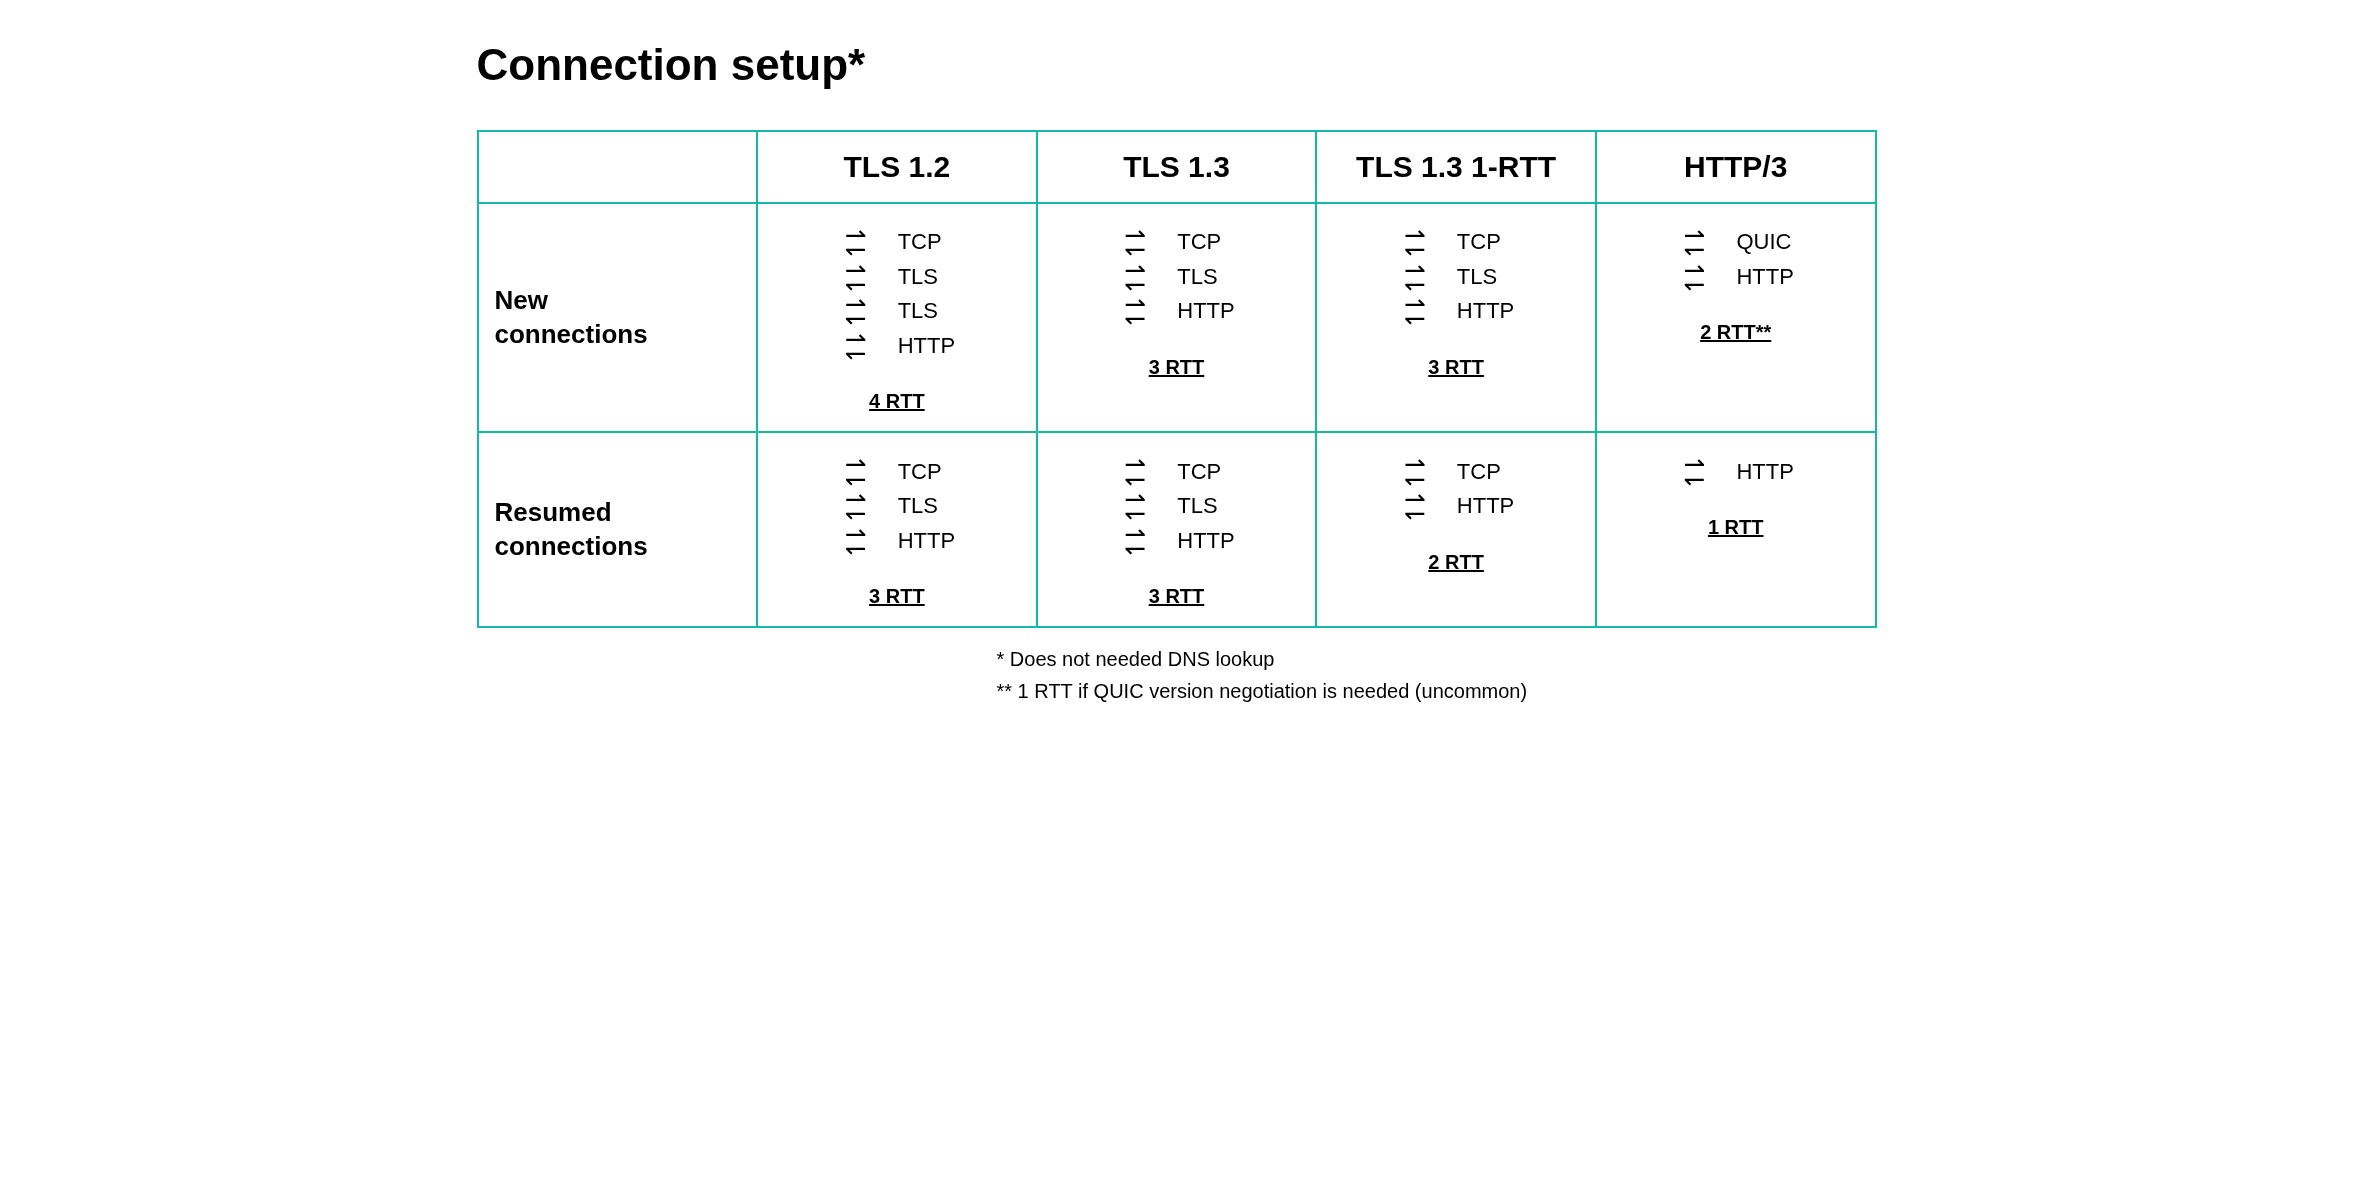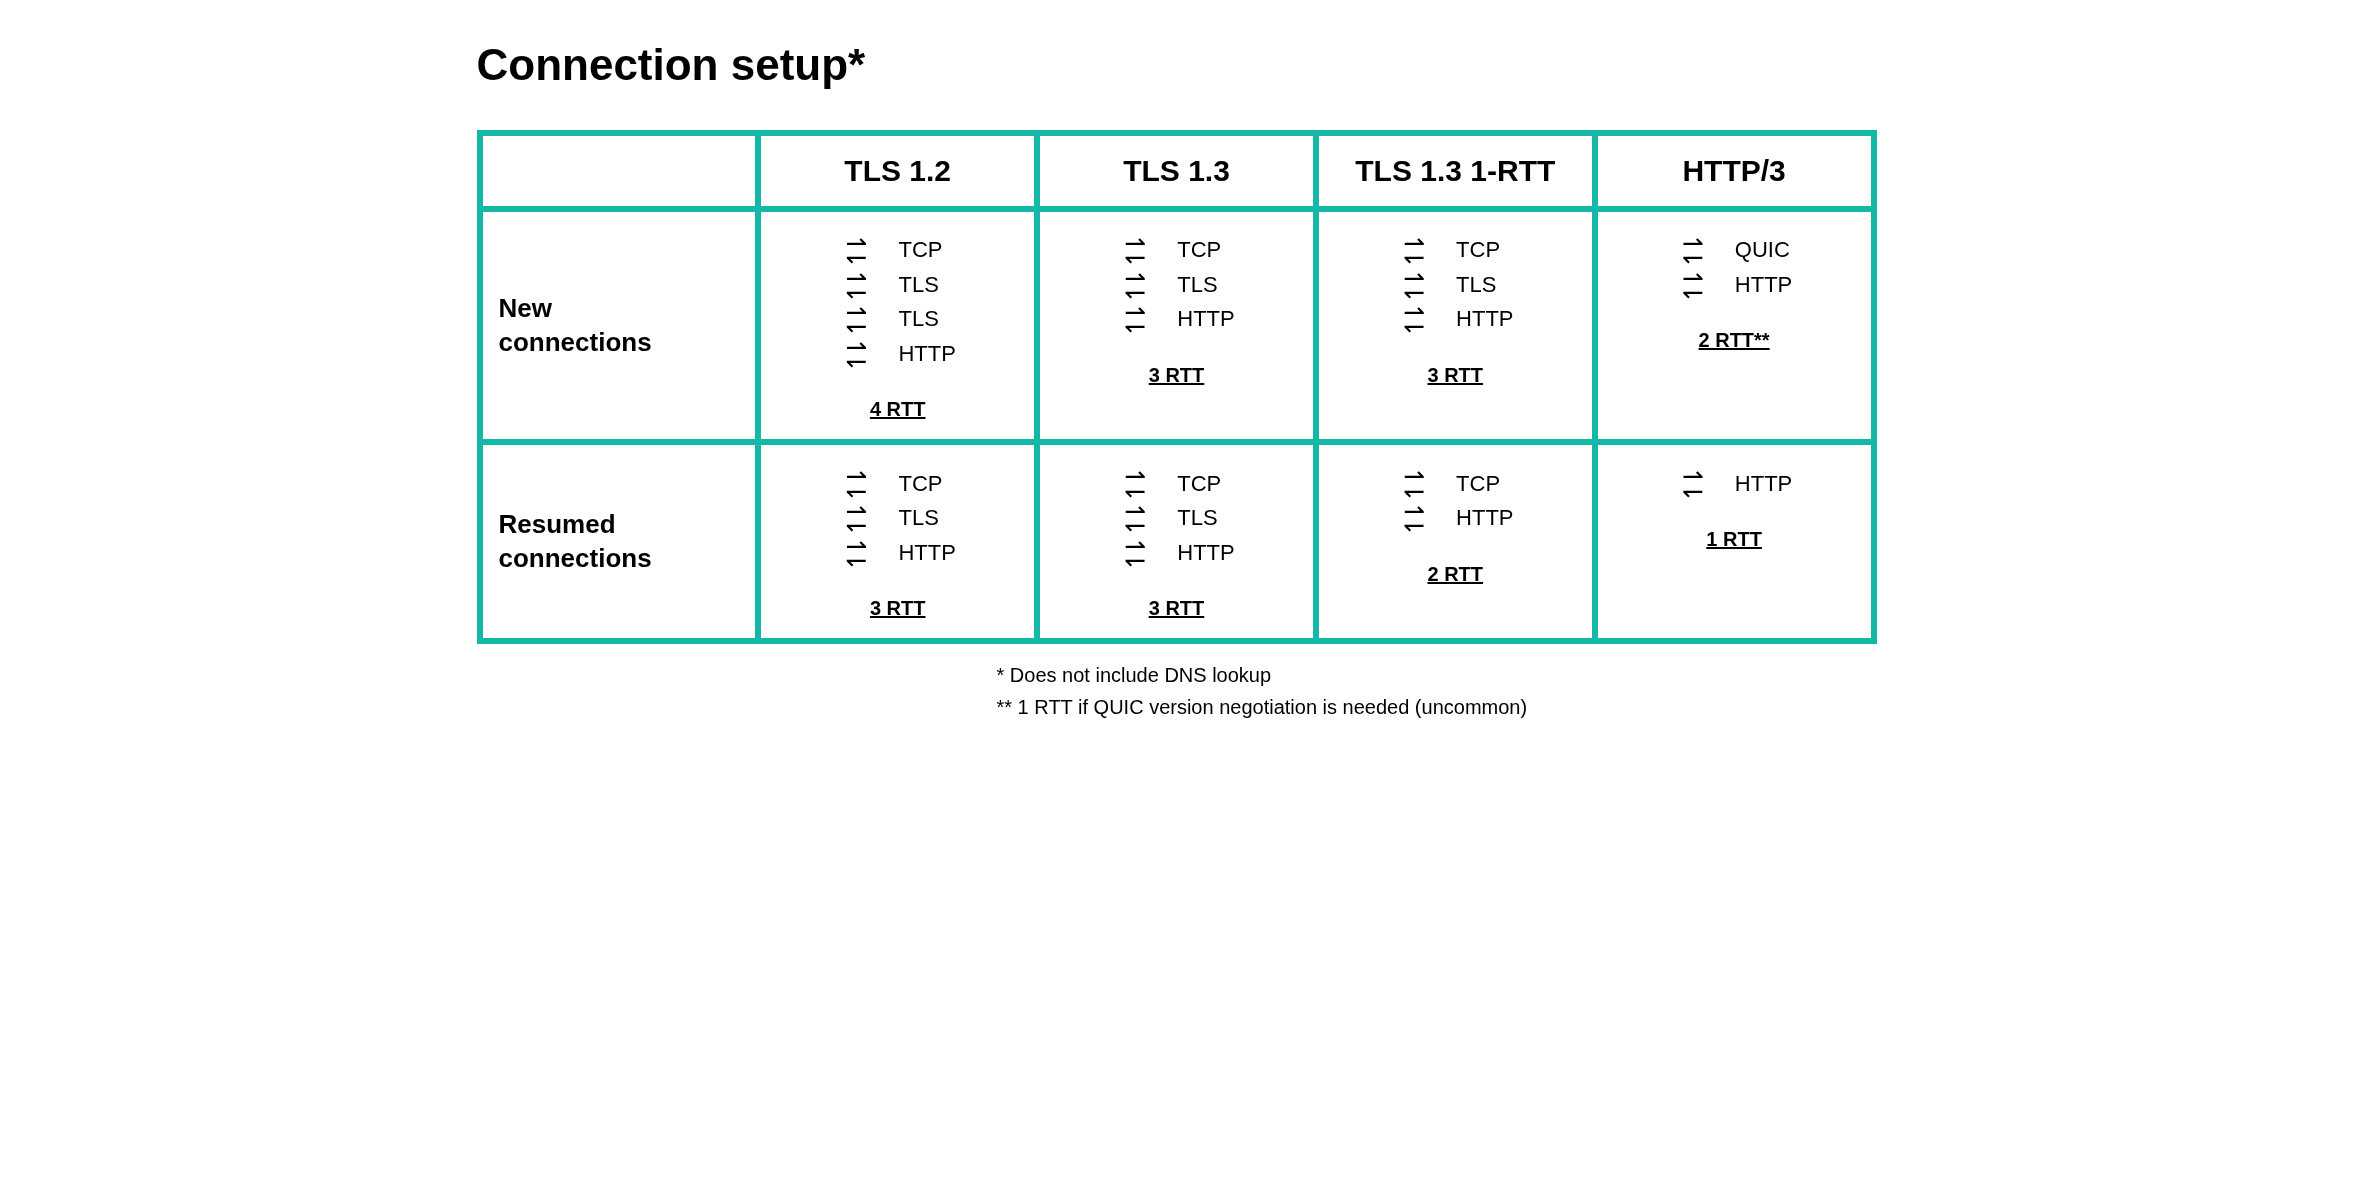--- a/index.html
+++ b/index.html
@@ -19,21 +19,21 @@
     font-size: 44px;
     font-weight: 700;
     margin: 0 0 40px 0;
   }
   table.conn {
     width: 100%;
     border-collapse: collapse;
     table-layout: fixed;
   }
   table.conn th, table.conn td {
-    border: 6px solid #14b8a6;
+    border: 2px solid #14b8a6;
     padding: 18px 16px;
     vertical-align: top;
   }
   table.conn th.col-head {
     text-align: center;
     font-size: 30px;
     font-weight: 700;
     vertical-align: middle;
   }
   table.conn th.row-head {
@@ -243,16 +243,16 @@
                   <span class="top"></span>
                   <span class="bot"></span>
                 </span>
                 <span class="label">HTTP</span>
               </div></div><div class="rtt">1 RTT</div></td>
         </tr>
       </tbody>
   </table>
 
   <div class="footnotes">
-    <div>* Does not include DNS lookup</div>
+    <div>* Does not needed DNS lookup</div>
     <div>** 1 RTT if QUIC version negotiation is needed (uncommon)</div>
   </div>
 </div>
 
 </body></html>

